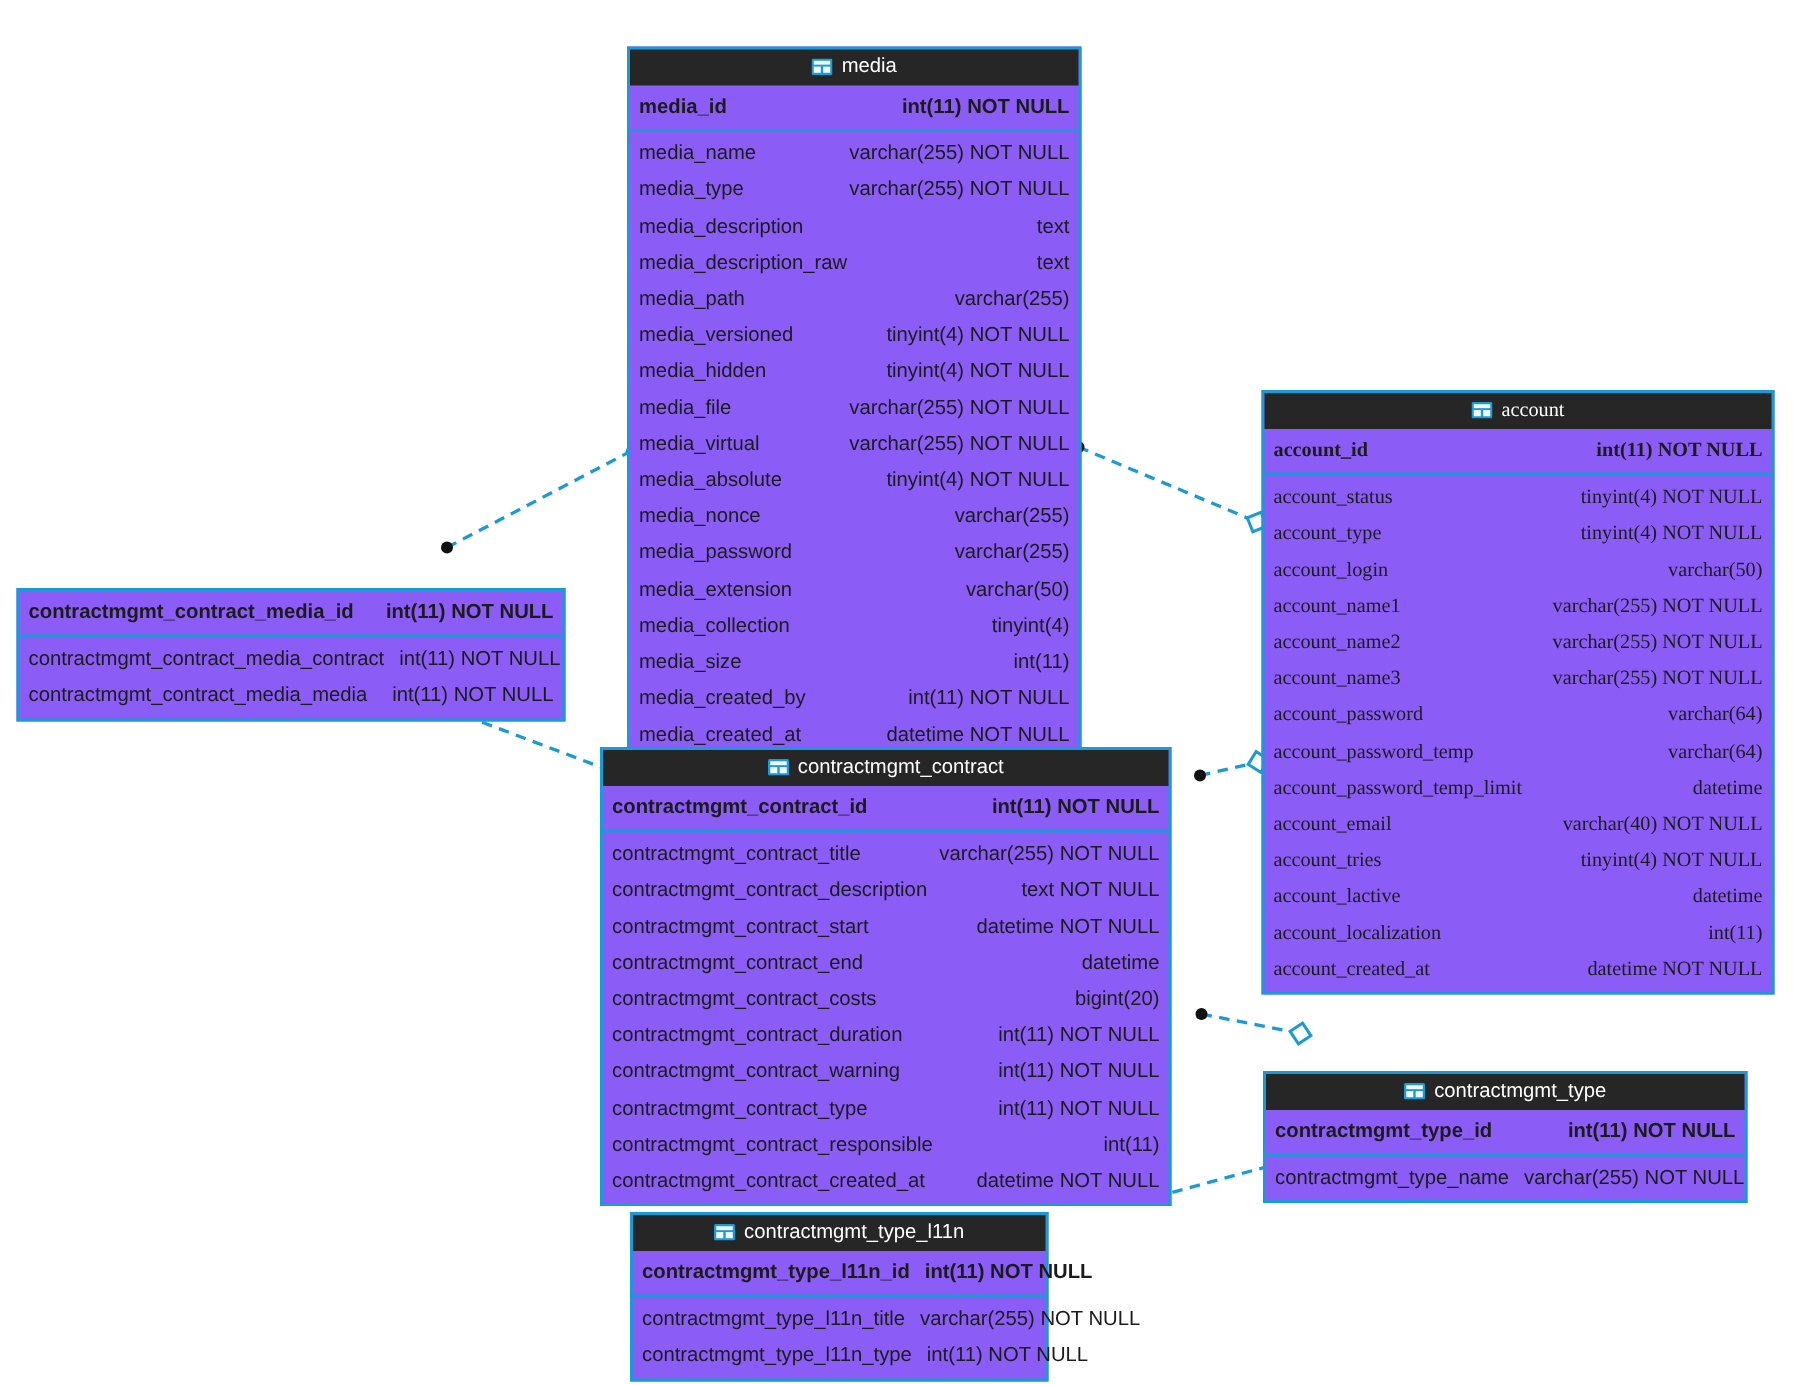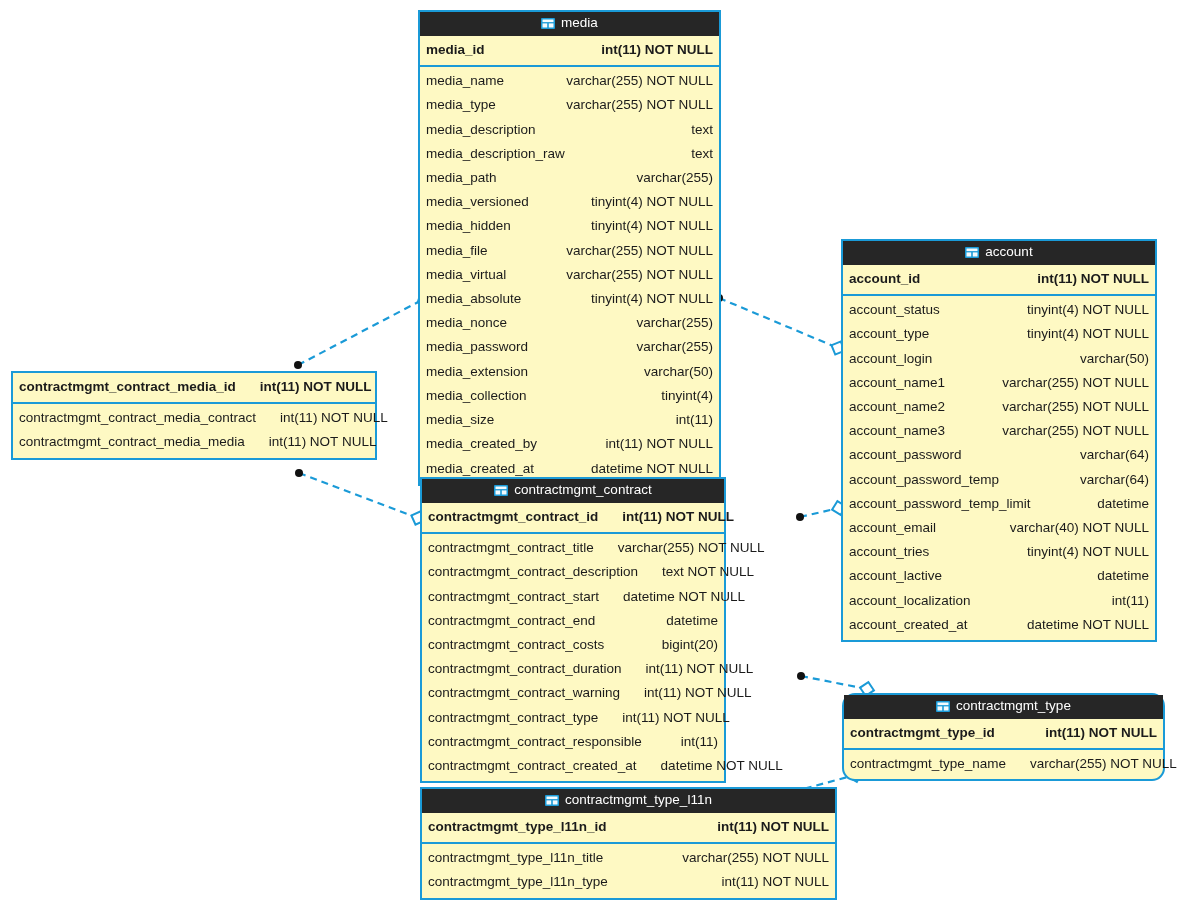--- a/index.html
+++ b/index.html
@@ -24,24 +24,25 @@
   #links {
     position: absolute;
     left: 0; top: 0;
     width: 1197px;
     height: 923px;
     pointer-events: none;
     z-index: 1;
   }
   .entity {
     position: absolute;
-    background: #fef9c3;
+    background: #8b5cf6;
     border: 2px solid #1a9ad7;
     box-sizing: border-box;
     z-index: 2;
+    margin-top: 21px;
   }
   .entity-header {
     background: #262626;
     color: #ffffff;
     font-size: 13.5px;
     text-align: center;
     padding: 4px 6px 5px 6px;
     white-space: nowrap;
     display: flex;
     align-items: center;
@@ -62,21 +63,21 @@
   }
   .attr-row {
     display: flex;
     justify-content: space-between;
     align-items: baseline;
     font-size: 13.5px;
     color: #1b1b1b;
     padding: 3px 6px 3px 6px;
     white-space: nowrap;
     line-height: 1.35;
-    gap: 24px;
+    gap: 10px;
   }
   .attr-row.pk .attr-name,
   .attr-row.pk .attr-type {
     font-weight: bold;
   }
   .attr-name { text-align: left; }
   .attr-type { text-align: center; }
   .body-rows { padding: 2px 0 3px 0; }
   .pk-wrap { padding: 2px 0 3px 0; }
 </style>
@@ -199,21 +200,21 @@
           <div class="attr-row">
             <span class="attr-name">media_created_by</span>
             <span class="attr-type">int(11) NOT NULL</span>
           </div>
           <div class="attr-row">
             <span class="attr-name">media_created_at</span>
             <span class="attr-type">datetime NOT NULL</span>
           </div>
         </div>
       </div>
-      <div class="entity" style="left: 841px; top: 239px; width: 316px;">
+      <div class="entity" style="left: 841px; top: 239px; width: 342px; font-family: Liberation Serif, serif;">
         <div class="entity-header">
           <span class="tbl-icon">
             <svg width="14" height="11" viewBox="0 0 14 11">
               <rect x="0" y="0" width="14" height="11" rx="1" fill="#1a9ad7"></rect>
               <rect x="1.5" y="1.5" width="11" height="2.6" fill="#ffffff" opacity="0.95"></rect>
               <rect x="1.5" y="5.4" width="4.7" height="4.1" fill="#ffffff" opacity="0.95"></rect>
               <rect x="7.8" y="5.4" width="4.7" height="4.1" fill="#ffffff" opacity="0.95"></rect>
             </svg>
           </span>
           <span>account</span>
@@ -294,21 +295,21 @@
           <div class="attr-row">
             <span class="attr-name">contractmgmt_contract_media_contract</span>
             <span class="attr-type">int(11) NOT NULL</span>
           </div>
           <div class="attr-row">
             <span class="attr-name">contractmgmt_contract_media_media</span>
             <span class="attr-type">int(11) NOT NULL</span>
           </div>
         </div>
       </div>
-      <div class="entity" style="left: 420px; top: 477px; width: 306px;">
+      <div class="entity" style="left: 400px; top: 477px; width: 381px;">
         <div class="entity-header">
           <span class="tbl-icon">
             <svg width="14" height="11" viewBox="0 0 14 11">
               <rect x="0" y="0" width="14" height="11" rx="1" fill="#1a9ad7"></rect>
               <rect x="1.5" y="1.5" width="11" height="2.6" fill="#ffffff" opacity="0.95"></rect>
               <rect x="1.5" y="5.4" width="4.7" height="4.1" fill="#ffffff" opacity="0.95"></rect>
               <rect x="7.8" y="5.4" width="4.7" height="4.1" fill="#ffffff" opacity="0.95"></rect>
             </svg>
           </span>
           <span>contractmgmt_contract</span>
@@ -355,21 +356,21 @@
           <div class="attr-row">
             <span class="attr-name">contractmgmt_contract_responsible</span>
             <span class="attr-type">int(11)</span>
           </div>
           <div class="attr-row">
             <span class="attr-name">contractmgmt_contract_created_at</span>
             <span class="attr-type">datetime NOT NULL</span>
           </div>
         </div>
       </div>
-      <div class="entity" style="left: 842px; top: 693px; width: 323px; border-radius: 13px;">
+      <div class="entity" style="left: 842px; top: 693px; width: 323px;">
         <div class="entity-header">
           <span class="tbl-icon">
             <svg width="14" height="11" viewBox="0 0 14 11">
               <rect x="0" y="0" width="14" height="11" rx="1" fill="#1a9ad7"></rect>
               <rect x="1.5" y="1.5" width="11" height="2.6" fill="#ffffff" opacity="0.95"></rect>
               <rect x="1.5" y="5.4" width="4.7" height="4.1" fill="#ffffff" opacity="0.95"></rect>
               <rect x="7.8" y="5.4" width="4.7" height="4.1" fill="#ffffff" opacity="0.95"></rect>
             </svg>
           </span>
           <span>contractmgmt_type</span>
@@ -380,21 +381,21 @@
             <span class="attr-type">int(11) NOT NULL</span>
           </div>
         </div>
         <div class="body-rows">
           <div class="attr-row">
             <span class="attr-name">contractmgmt_type_name</span>
             <span class="attr-type">varchar(255) NOT NULL</span>
           </div>
         </div>
       </div>
-      <div class="entity" style="left: 420px; top: 787px; width: 417px;">
+      <div class="entity" style="left: 420px; top: 787px; width: 279px;">
         <div class="entity-header">
           <span class="tbl-icon">
             <svg width="14" height="11" viewBox="0 0 14 11">
               <rect x="0" y="0" width="14" height="11" rx="1" fill="#1a9ad7"></rect>
               <rect x="1.5" y="1.5" width="11" height="2.6" fill="#ffffff" opacity="0.95"></rect>
               <rect x="1.5" y="5.4" width="4.7" height="4.1" fill="#ffffff" opacity="0.95"></rect>
               <rect x="7.8" y="5.4" width="4.7" height="4.1" fill="#ffffff" opacity="0.95"></rect>
             </svg>
           </span>
           <span>contractmgmt_type_l11n</span>

